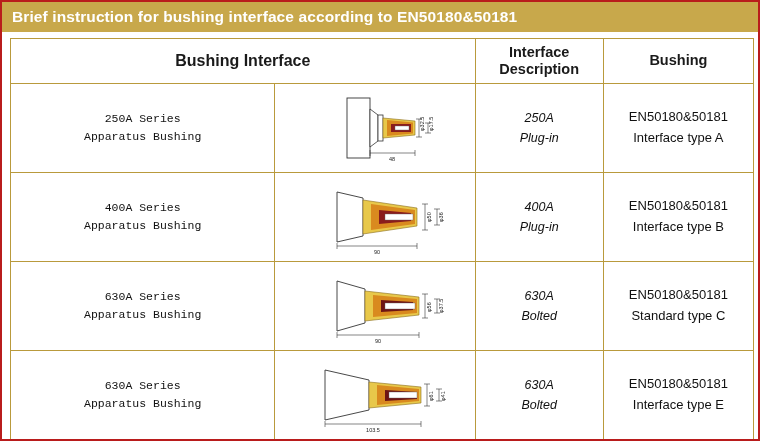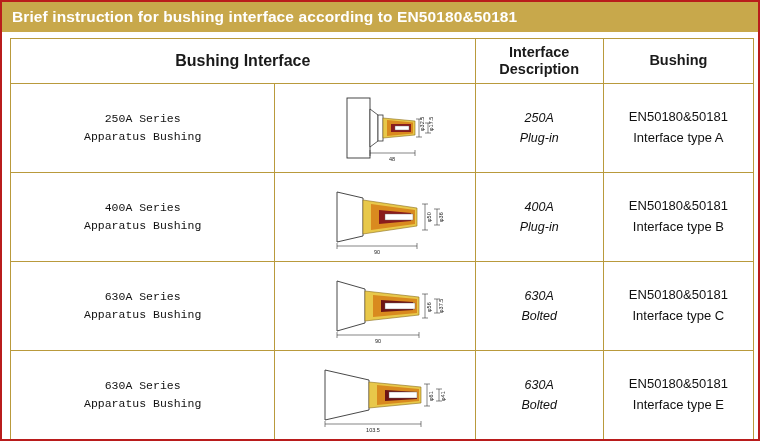--- a/index.html
+++ b/index.html
@@ -260,21 +260,21 @@
                 <text class="dim-label" x="103" y="80" text-anchor="middle">90</text>
               </svg>
             </div>
           </td>
           <td class="desc-cell">
             <div>630A</div>
             <div>Bolted</div>
           </td>
           <td class="std-cell">
             <div>EN50180&amp;50181</div>
-            <div>Interface type C</div>
+            <div>Standard type C</div>
           </td>
         </tr>
 
         <tr>
           <td class="name-cell">
             <div>630A Series</div>
             <div>Apparatus Bushing</div>
           </td>
           <td class="fig-cell">
             <div class="fig-box">

